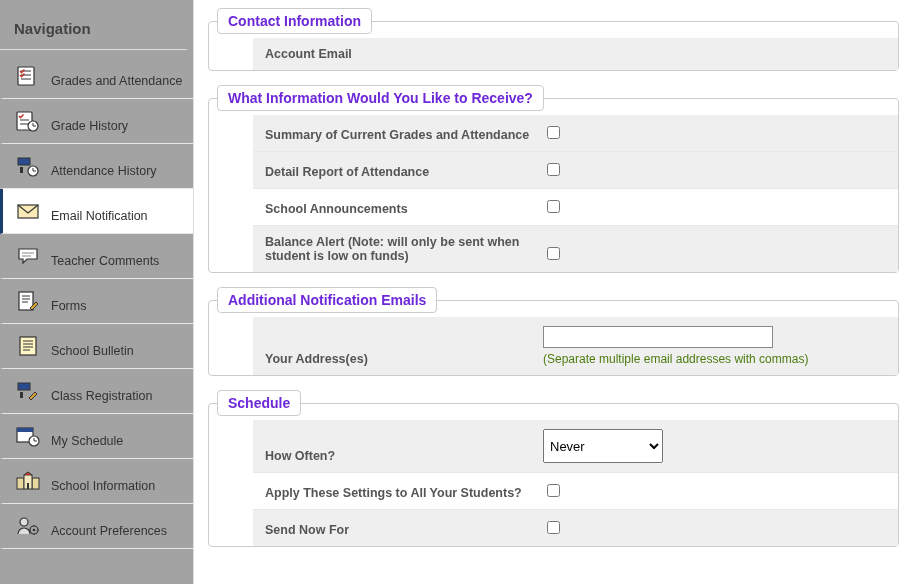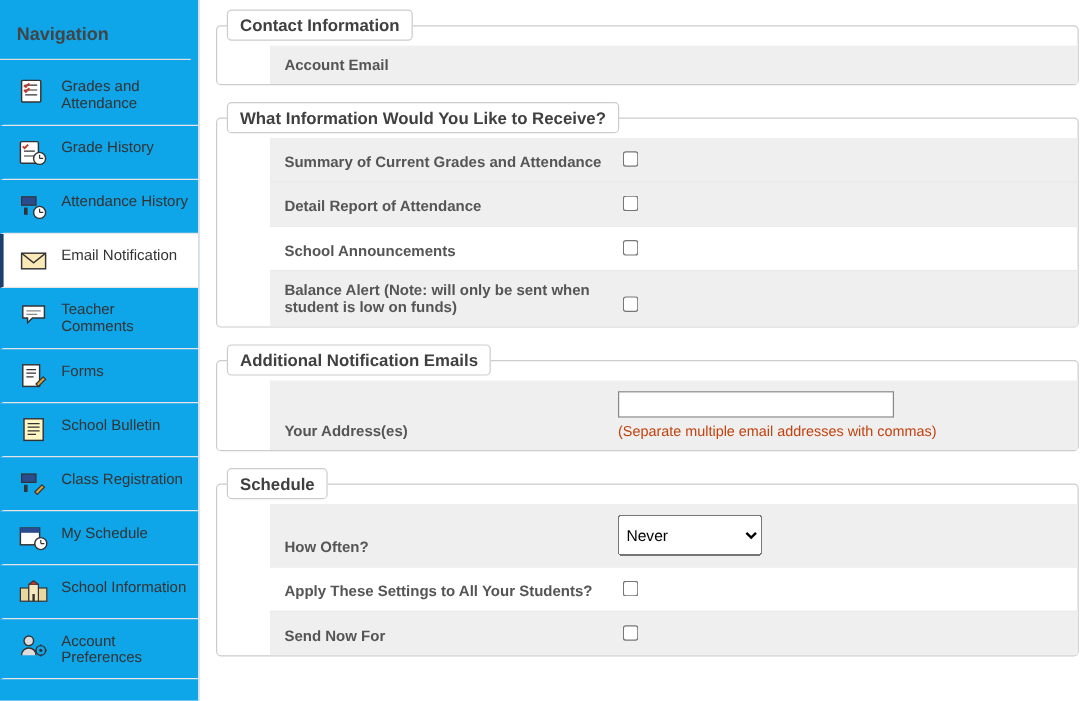--- a/index.html
+++ b/index.html
@@ -7,37 +7,37 @@
     margin: 0; padding: 0;
     font-family: Arial, Helvetica, sans-serif;
     font-size: 13px;
     color: #333;
     background: #fff;
     width: 905px; height: 584px;
     overflow: hidden;
   }
   .layout { display: flex; height: 100%; }
   .sidebar {
-    width: 166px;
-    background: #0ea5e9;
+    width: 194px;
+    background: #a3a3a3;
     border-right: 1px solid #ddd;
     padding-top: 10px;
   }
   .nav-title {
     font-weight: bold;
     color: #444;
     font-size: 15px;
     padding: 10px 12px 12px 14px;
     border-bottom: 1px solid #ddd;
     margin: 0 6px 4px 0;
   }
   .nav-list { list-style: none; padding: 0; margin: 0; }
   .nav-item {
     display: flex;
-    align-items: flex-start;
+    align-items: flex-end;
     gap: 10px;
     padding: 10px 8px 10px 12px;
     border-bottom: 1px solid #e6e6e6;
     border-left: 3px solid transparent;
     cursor: pointer;
     color: #333;
     font-size: 12.5px;
     line-height: 1.15;
   }
   .nav-item.active {
@@ -54,21 +54,21 @@
   }
   fieldset.section {
     border: 1px solid #ccc;
     border-radius: 4px;
     margin: 8px 0 14px 0;
     padding: 0;
     padding-top: 0;
   }
   fieldset.section > legend {
     font-weight: bold;
-    color: #404040;
+    color: #6d28d9;
     font-size: 14px;
     padding: 4px 10px;
     background: #fff;
     border: 1px solid #ccc;
     border-radius: 4px;
     margin-left: 8px;
   }
   .row {
     display: flex;
     align-items: flex-end;
@@ -79,21 +79,21 @@
   }
   .row:first-of-type { border-top: none; margin-top:4px; }
   .row.shaded { background: #efefef; }
   .row .label {
     width: 268px;
     font-weight: bold;
     color: #555;
     font-size: 12.5px;
   }
   .row .ctrl { flex:1; font-size:12.5px; }
-  .hint { color:#c2410c; font-size:12px; margin-top:4px; }
+  .hint { color:#4d7c0f; font-size:12px; margin-top:4px; }
   input[type="text"].emailbox { width: 230px; height:22px; border:1px solid #888; padding:2px 4px; font-size:13px; }
   select.freq { height:34px; font-size:13px; padding:1px 2px; width:120px; }
   input[type="checkbox"] { margin-top:2px; }
 </style>
 </head>
 <body>
 
 <div class="layout">
 
   <nav class="sidebar">

